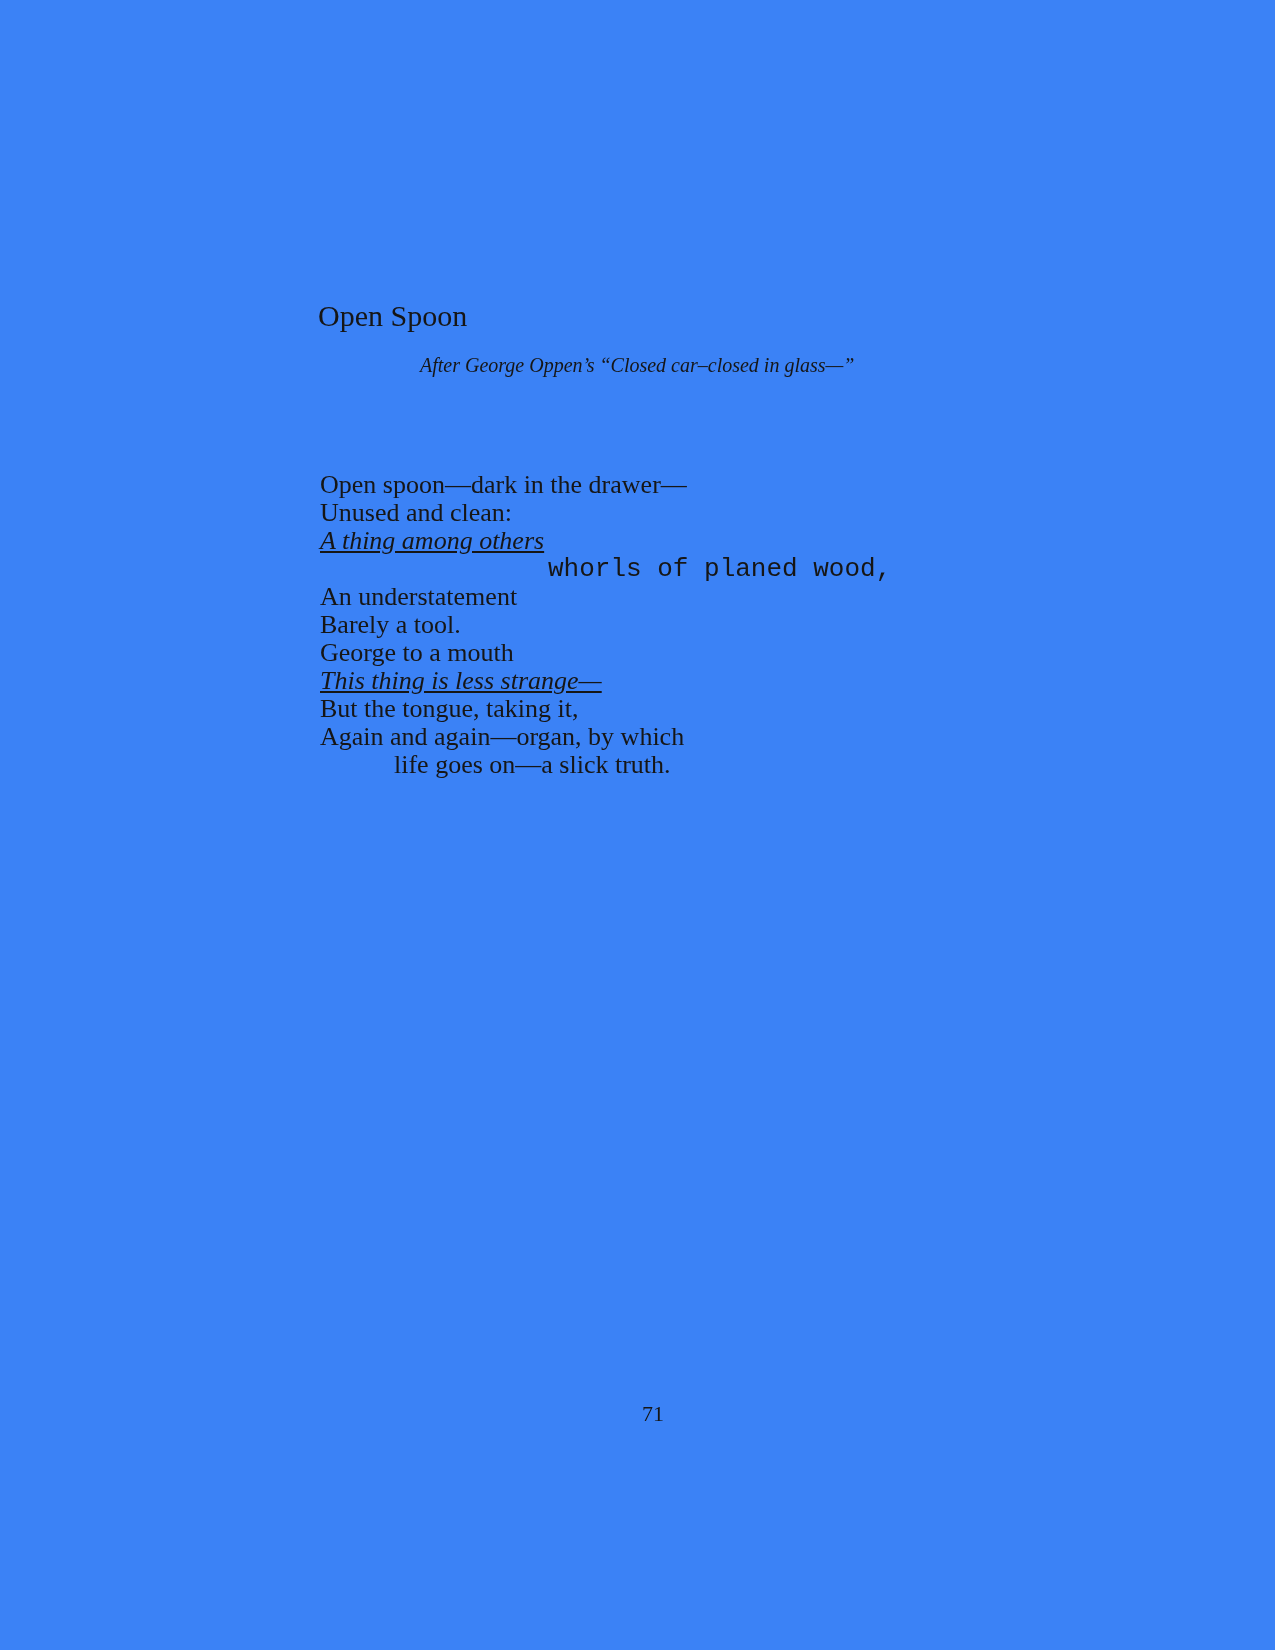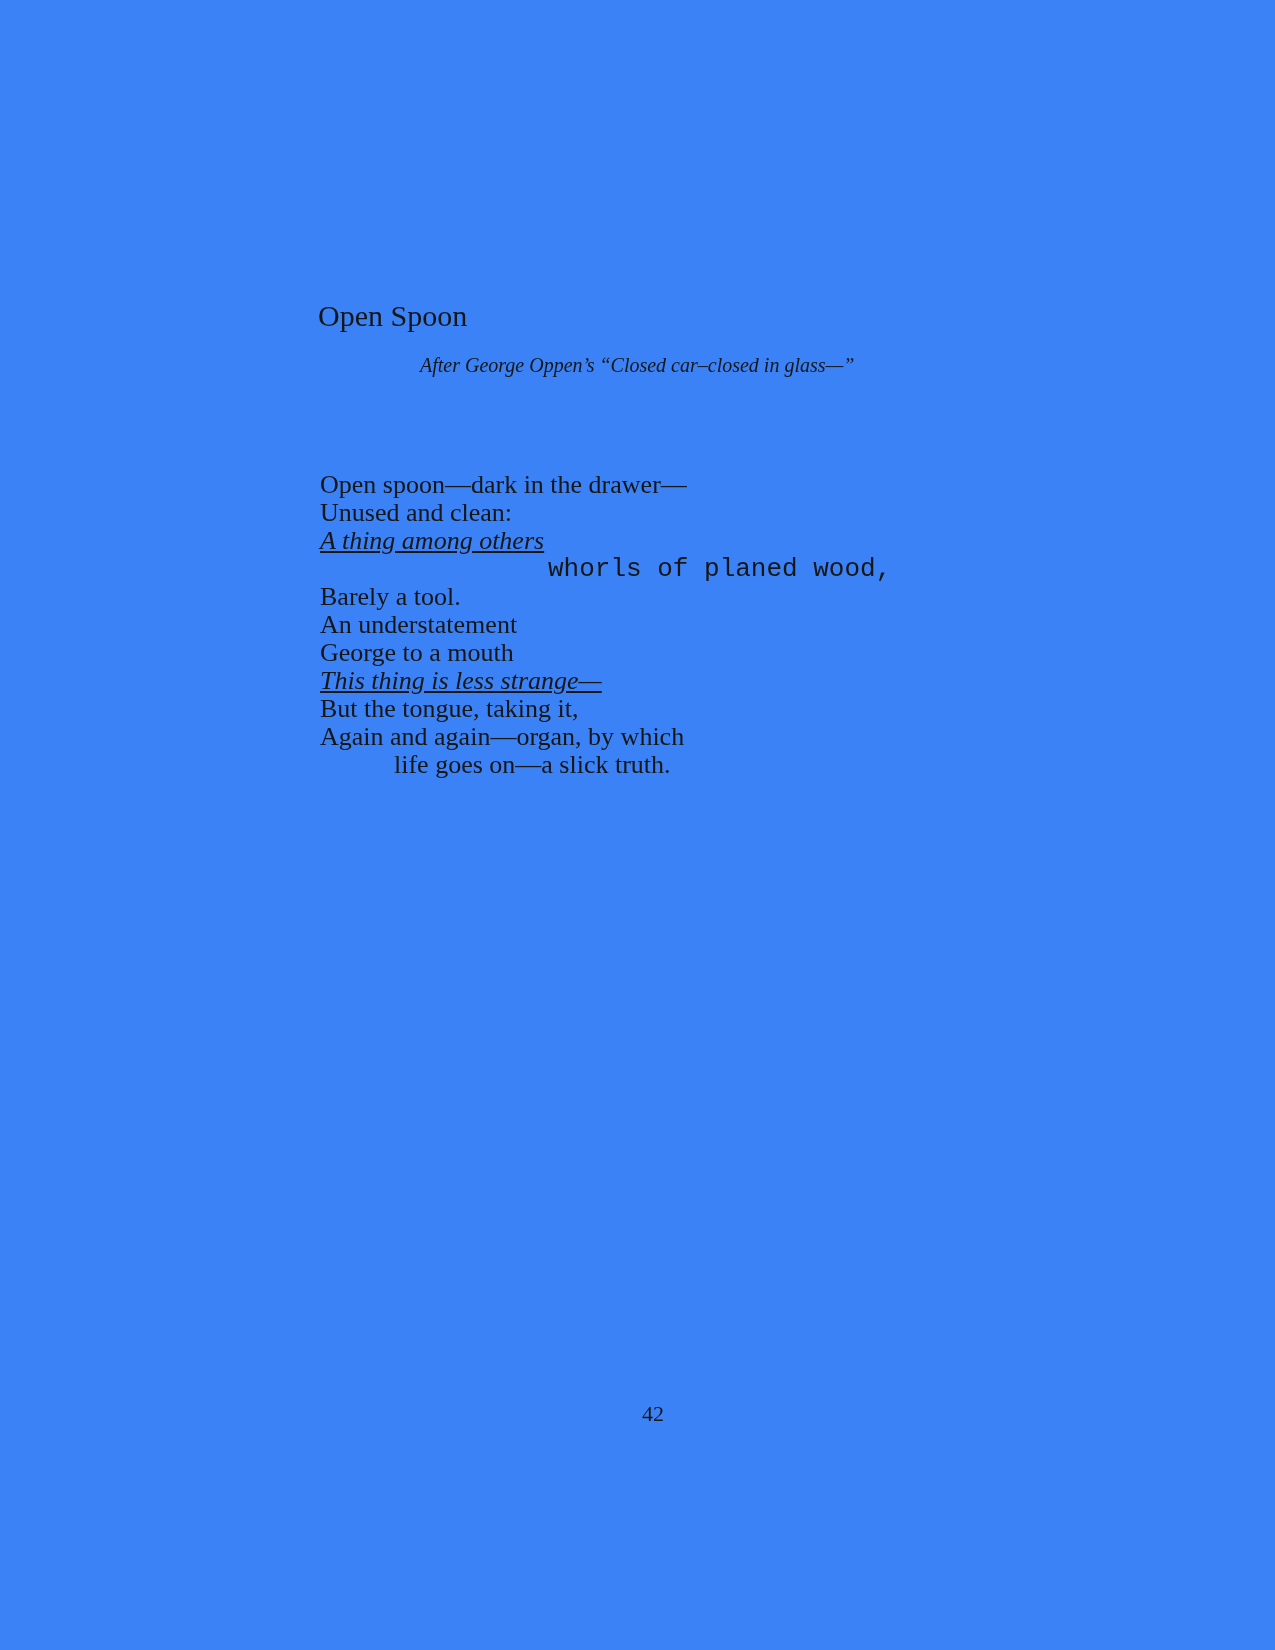--- a/index.html
+++ b/index.html
@@ -62,23 +62,23 @@
 <div class="page">
   <h1 class="poem-title" style="margin:0; font-weight:normal;">Open Spoon</h1>
 
   <div class="poem-epigraph">After George Oppen’s “Closed car–closed in glass—”</div>
 
   <div class="poem-body">
       <div class="poem-line">Open spoon—dark in the drawer—</div>
       <div class="poem-line">Unused and clean:</div>
       <div class="poem-line italic">A thing among others</div>
       <div class="poem-line" style="margin-left: 228px; font-family: Liberation Mono, monospace;">whorls of planed wood,</div>
+      <div class="poem-line">An understatement</div>
       <div class="poem-line">Barely a tool.</div>
-      <div class="poem-line">An understatement</div>
       <div class="poem-line">George to a mouth</div>
       <div class="poem-line italic">This thing is less strange—</div>
       <div class="poem-line">But the tongue, taking it,</div>
       <div class="poem-line">Again and again—organ, by which</div>
       <div class="poem-line" style="margin-left: 74px;">life goes on—a slick truth.</div>
     </div>
 
-  <div class="page-number">42</div>
+  <div class="page-number">71</div>
 </div>
 
 </body></html>

